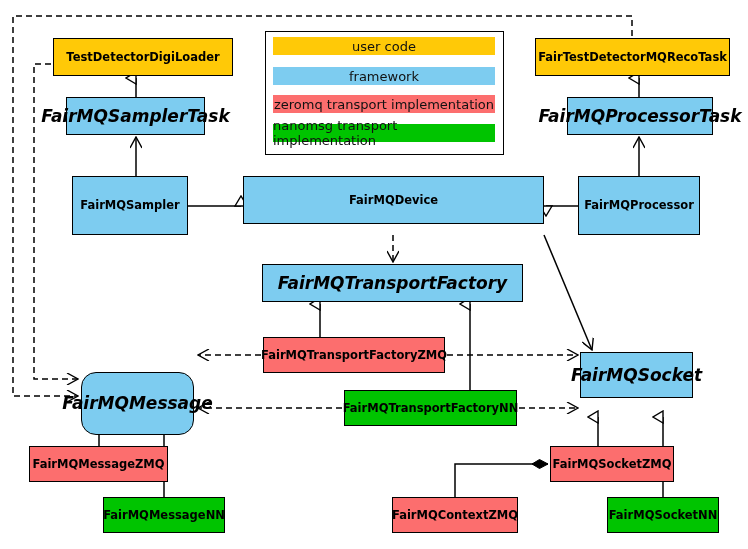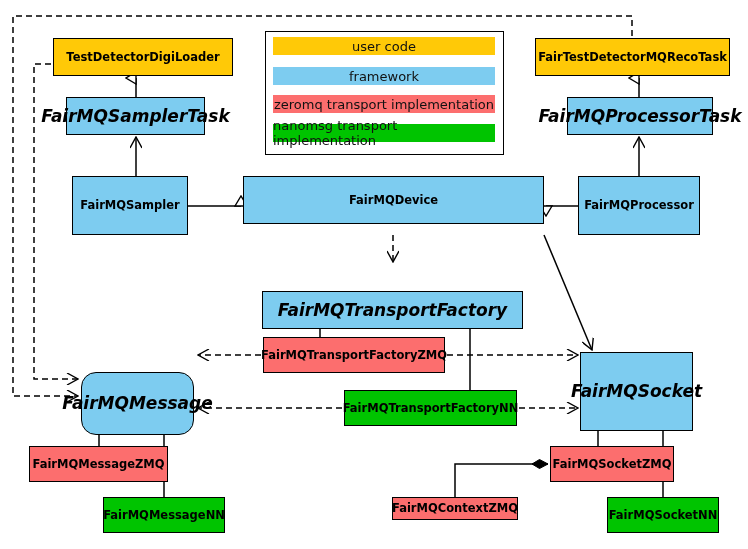--- a/index.html
+++ b/index.html
@@ -123,53 +123,53 @@
   </div>
 
   <div class="nodebox c-framework" style="left:243px;top:176px;width:301px;height:48px;">
     <span class="t-bold">FairMQDevice</span>
   </div>
 
   <div class="nodebox c-framework" style="left:578px;top:176px;width:122px;height:59px;">
     <span class="t-bold">FairMQProcessor</span>
   </div>
 
-  <div class="nodebox c-framework" style="left:262px;top:264px;width:261px;height:38px;margin-top:27px;">
+  <div class="nodebox c-framework" style="left:262px;top:264px;width:261px;height:38px;">
     <span class="t-italic">FairMQTransportFactory</span>
   </div>
 
   <div class="nodebox c-zmq" style="left:263px;top:337px;width:182px;height:36px;">
     <span class="t-bold">FairMQTransportFactoryZMQ</span>
   </div>
 
   <div class="nodebox c-nn" style="left:344px;top:390px;width:173px;height:36px;">
     <span class="t-bold">FairMQTransportFactoryNN</span>
   </div>
 
   <div class="nodebox c-framework" style="left:81px;top:372px;width:113px;height:63px;border-radius:15px;">
     <span class="t-italic">FairMQMessage</span>
   </div>
 
-  <div class="nodebox c-framework" style="left:580px;top:352px;width:113px;height:79px;">
+  <div class="nodebox c-framework" style="left:580px;top:352px;width:113px;height:46px;">
     <span class="t-italic">FairMQSocket</span>
   </div>
 
   <div class="nodebox c-zmq" style="left:29px;top:446px;width:139px;height:36px;">
     <span class="t-bold">FairMQMessageZMQ</span>
   </div>
 
   <div class="nodebox c-nn" style="left:103px;top:497px;width:122px;height:36px;">
     <span class="t-bold">FairMQMessageNN</span>
   </div>
 
   <div class="nodebox c-zmq" style="left:550px;top:446px;width:124px;height:36px;">
     <span class="t-bold">FairMQSocketZMQ</span>
   </div>
 
-  <div class="nodebox c-zmq" style="left:392px;top:497px;width:126px;height:23px;">
+  <div class="nodebox c-zmq" style="left:392px;top:497px;width:126px;height:36px;">
     <span class="t-bold">FairMQContextZMQ</span>
   </div>
 
   <div class="nodebox c-nn" style="left:607px;top:497px;width:112px;height:36px;">
     <span class="t-bold">FairMQSocketNN</span>
   </div>
 
 </div>
 
 </body></html>

